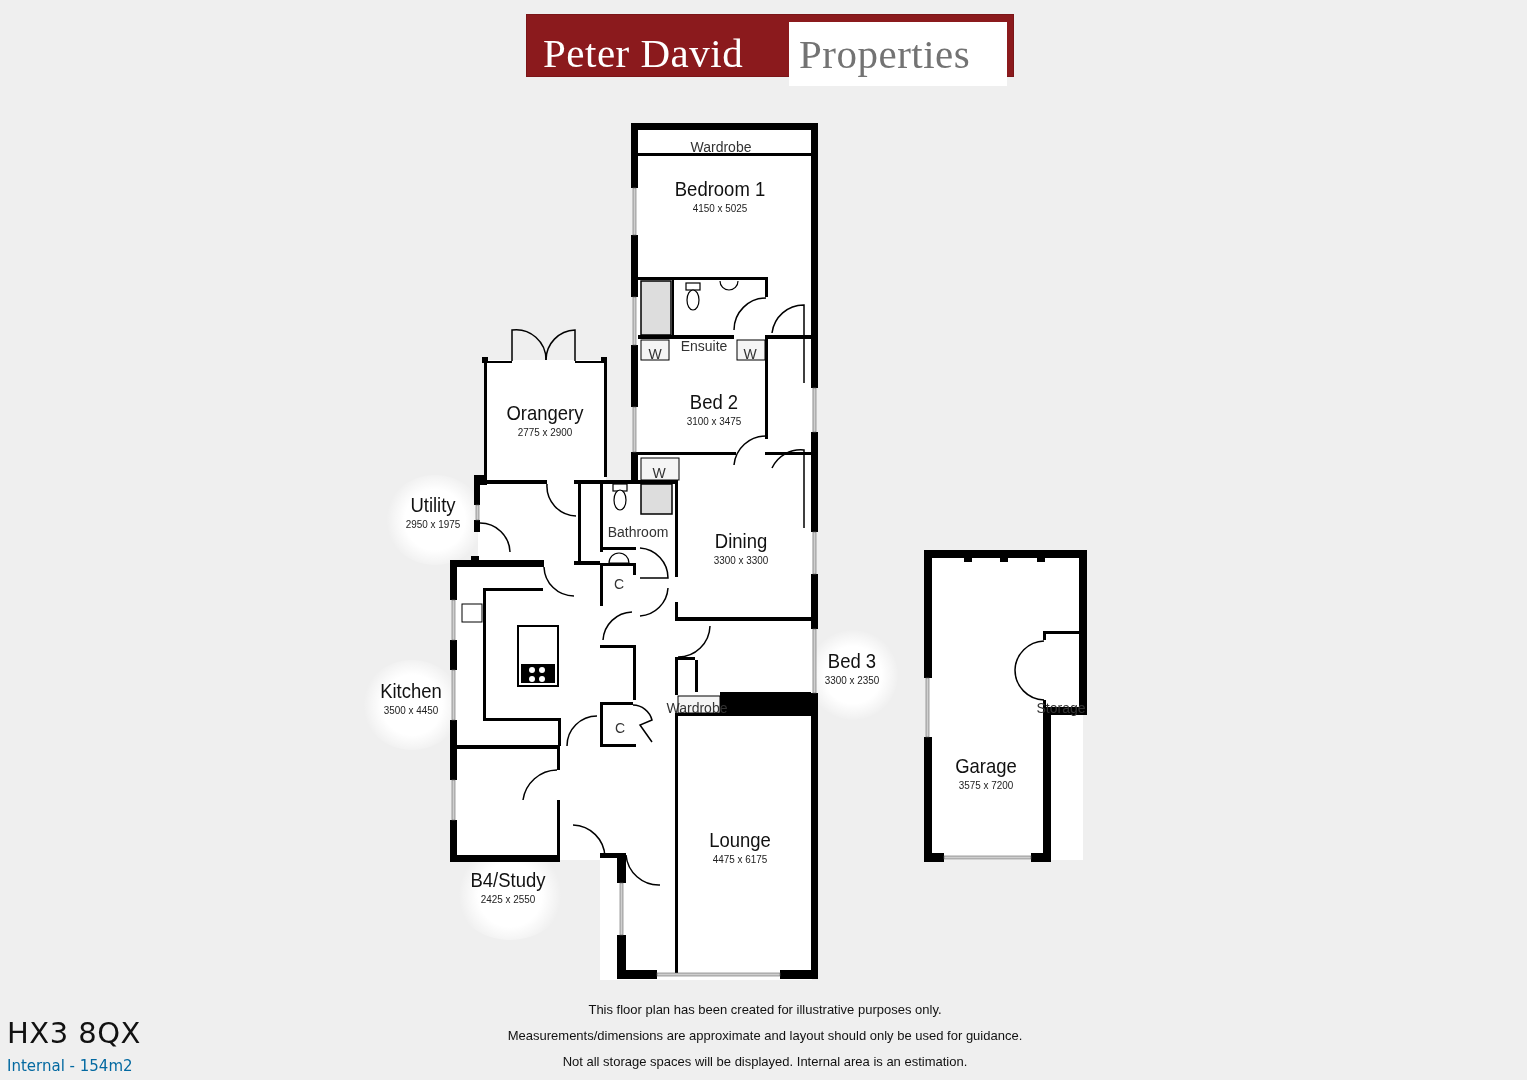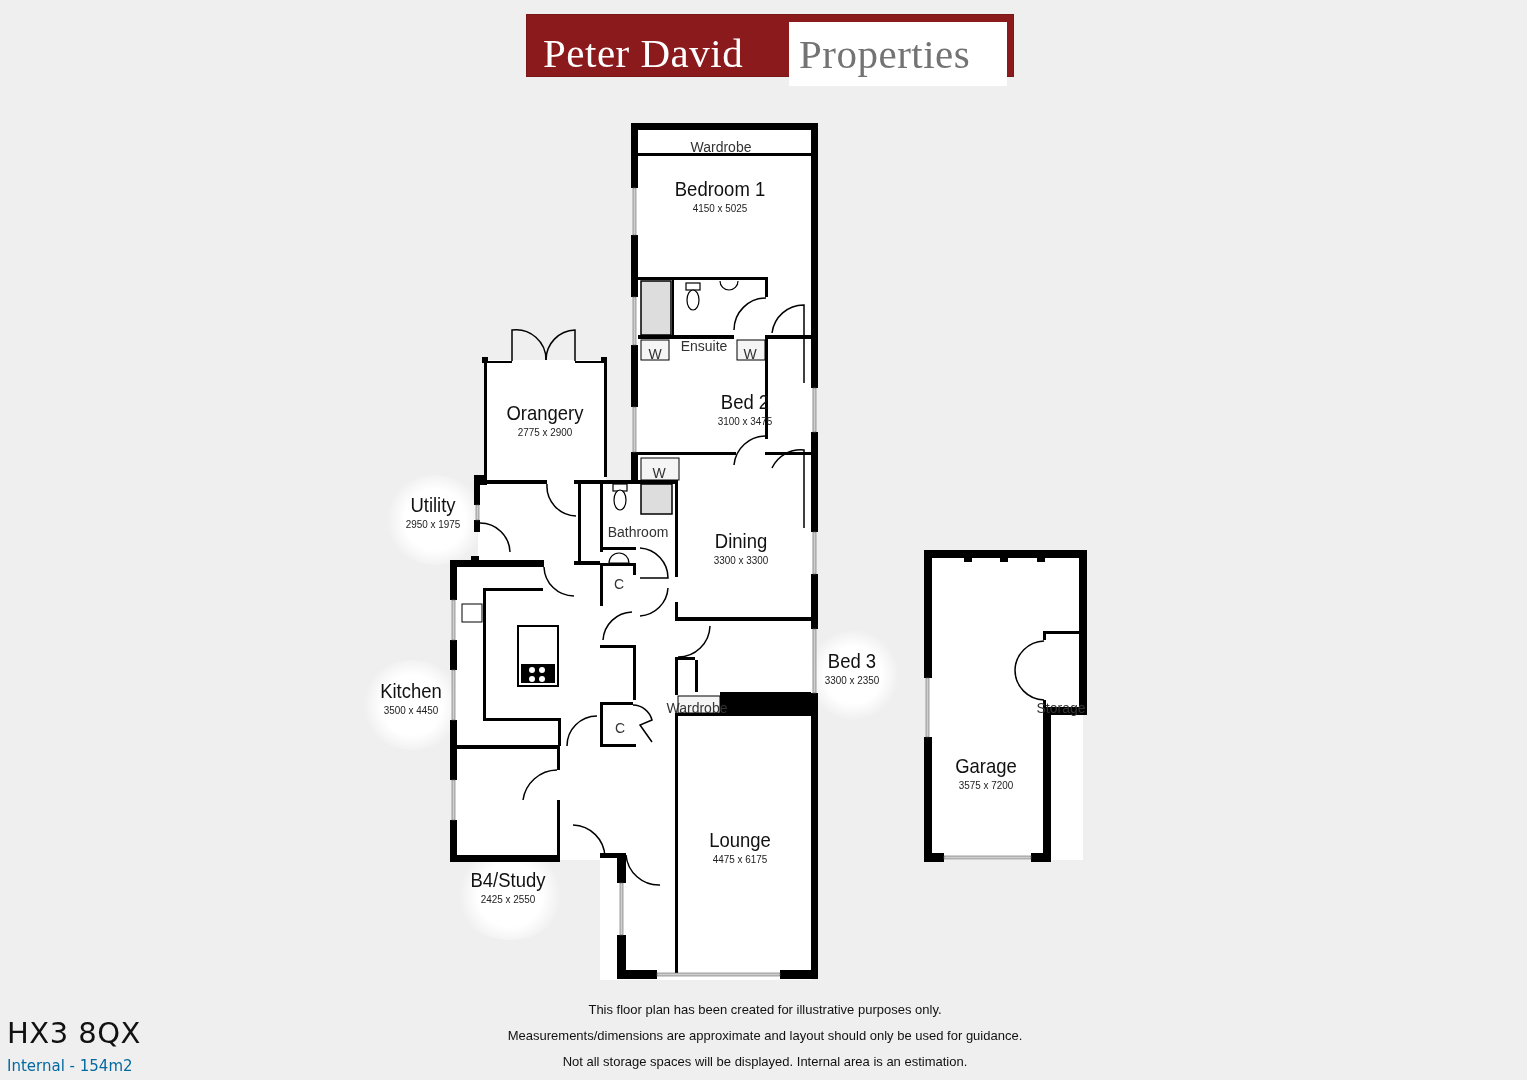--- a/index.html
+++ b/index.html
@@ -210,21 +210,21 @@
   <g fill="#cfcfcf" stroke="#666" stroke-width="0.6">
     <rect x="926" y="678" width="3" height="59"></rect>
     <rect x="944" y="856" width="87" height="3"></rect>
   </g>
 </svg>
 
 <div class="rl" style="left:720px;top:177px;">
   <span class="n">Bedroom 1</span>
   <span class="d">4150 x 5025</span>
 </div>
-<div class="rl" style="left:745px;top:390px;text-align:center;">
+<div class="rl" style="left:714px;top:390px;text-align:center;">
   <span class="n">Bed 2</span>
   <span class="d">3100 x 3475</span>
 </div>
 <div class="rl" style="left:545px;top:401px;">
   <span class="n">Orangery</span>
   <span class="d">2775 x 2900</span>
 </div>
 <div class="rl" style="left:433px;top:493px;">
   <span class="n">Utility</span>
   <span class="d">2950 x 1975</span>

